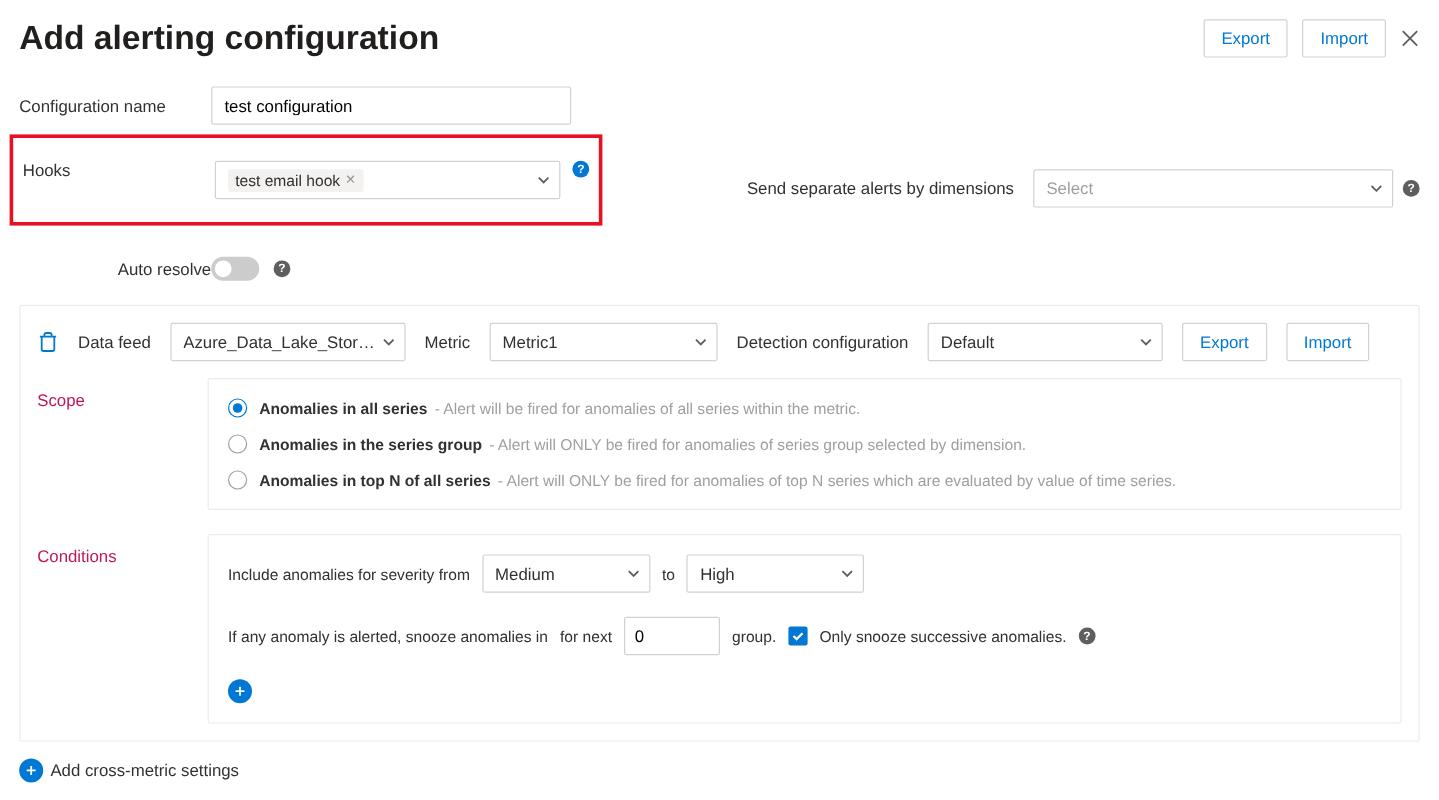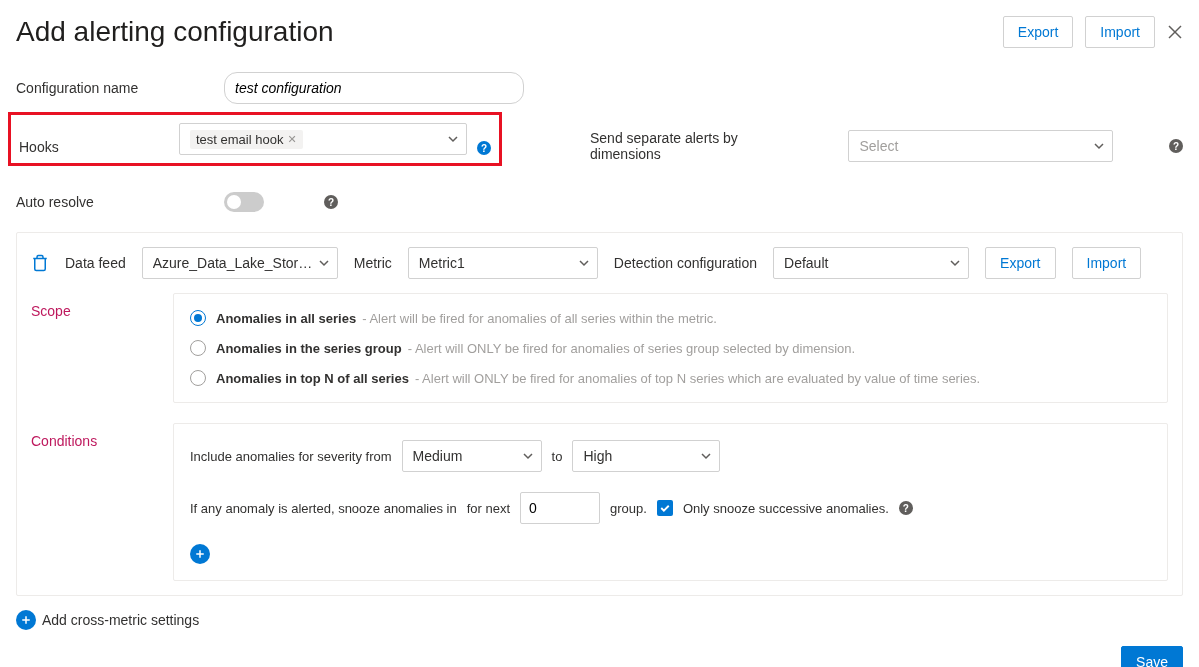--- a/index.html
+++ b/index.html
@@ -12,21 +12,21 @@
     background: #fff;
   }
   .header-row {
     display: flex;
     justify-content: space-between;
     align-items: flex-start;
     margin-bottom: 24px;
   }
   h1 {
     font-size: 28px;
-    font-weight: 400;
+    font-weight: 700;
     margin: 0;
     color: #201f1e;
   }
   .header-actions {
     display: flex;
     align-items: center;
     gap: 12px;
   }
   .btn {
     display: inline-flex;
@@ -44,35 +44,33 @@
   .btn-primary { background: #0078d4; border-color: #0078d4; color: #fff; }
   .close-x {
     width: 16px; height: 16px;
     cursor: pointer;
     color: #605e5c;
   }
   .form-row {
     display: flex;
     align-items: center;
     margin-bottom: 14px;
-    gap: 48px;
   }
   .form-label {
     width: 160px;
     flex-shrink: 0;
     color: #323130;
   }
   .input-text {
     height: 32px;
     border: 1px solid #d1d1d1;
-    border-radius: 13px;
+    border-radius: 2px;
     padding: 0 10px;
     width: 300px;
     font-size: 14px;
-    font-style: italic;
   }
   .select-box {
     height: 32px;
     border: 1px solid #d1d1d1;
     border-radius: 2px;
     background: #fff;
     display: inline-flex;
     align-items: center;
     justify-content: space-between;
     padding: 0 8px 0 10px;
@@ -81,24 +79,24 @@
     position: relative;
   }
   .chevron-icon {
     width: 10px; height: 10px;
     flex-shrink: 0;
     margin-left: 6px;
     color: #605e5c;
   }
   .hooks-highlight {
     border: 3px solid #e81123;
-    padding: 8px 8px;
+    padding: 19px 8px;
     margin: -6px -8px 8px -8px;
     display: flex;
-    align-items: flex-end;
+    align-items: flex-start;
   }
   .tag-chip {
     background: #f3f2f1;
     border-radius: 2px;
     padding: 2px 6px;
     display: inline-flex;
     align-items: center;
     gap: 4px;
     font-size: 13px;
   }
@@ -284,21 +282,21 @@
   <label style="margin-right:16px;">Send separate alerts by dimensions</label>
   <div class="select-box" style="width:300px;">
     <span class="placeholder">Select</span>
     <svg class="chevron-icon" viewBox="0 0 10 10" fill="none" stroke="currentColor" stroke-width="1.5">
         <polyline points="1,3 5,7 9,3"></polyline>
       </svg>
   </div>
   <span class="help-icon" style="margin-left:8px;">?</span>
 </div>
 
-<div class="form-row" style="margin-bottom:20px;">
+<div class="form-row" style="margin-bottom:20px;text-align:right;">
   <label class="form-label">Auto resolve</label>
   <div class="toggle"></div>
   <span class="help-icon" style="margin-left:12px;">?</span>
 </div>
 
 <div class="panel">
 
   <div class="datafeed-bar">
     <span class="trash-icon">
       <svg viewBox="0 0 24 24" fill="none" stroke="currentColor" stroke-width="2">

